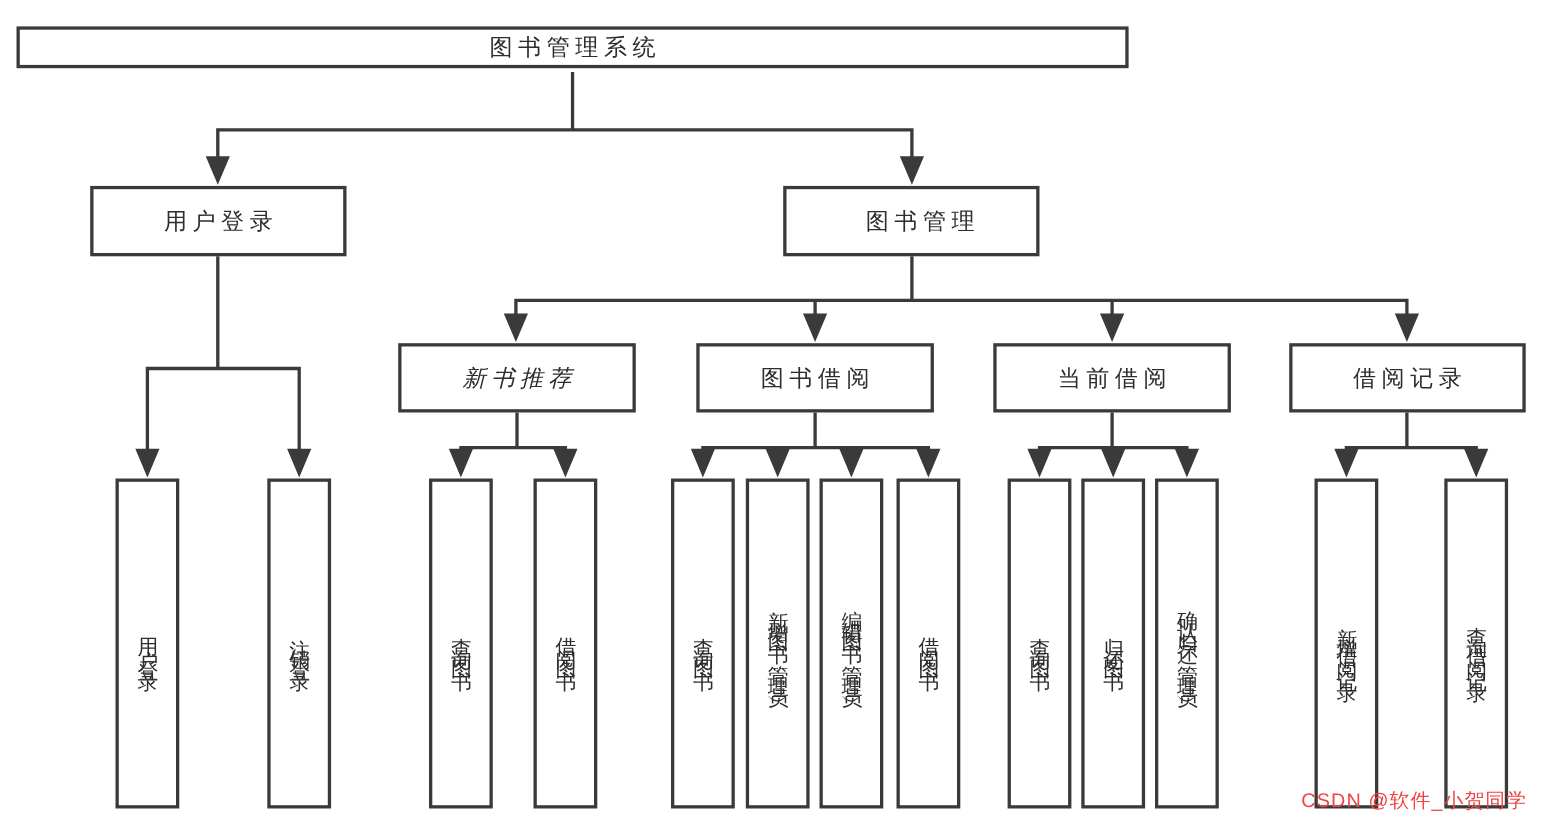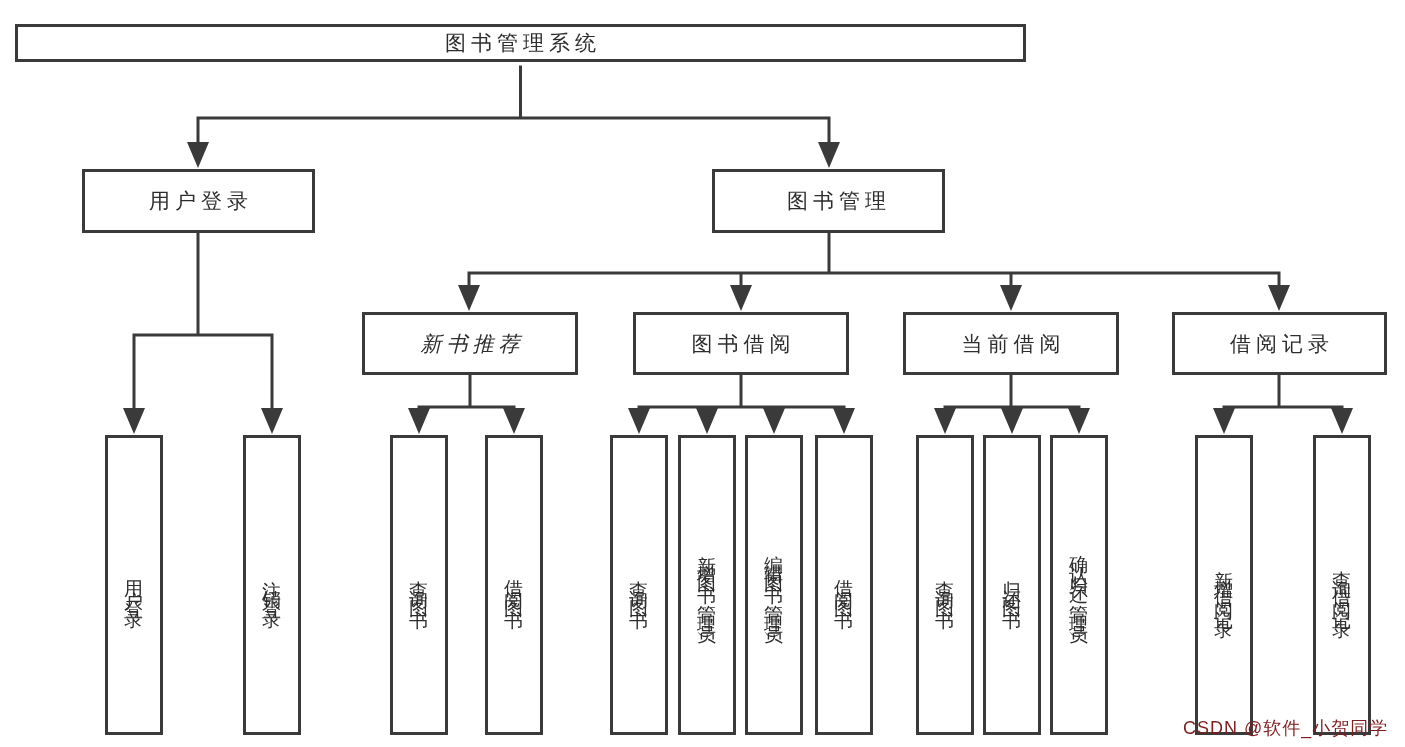--- a/index.html
+++ b/index.html
@@ -59,21 +59,21 @@
   .lf-3a { left: 610px; }  .lf-3b { left: 678px; }  .lf-3c { left: 745px; }  .lf-3d { left: 815px; }
   .lf-4a { left: 916px; }  .lf-4b { left: 983px; }  .lf-4c { left: 1050px; }
   .lf-5a { left: 1195px; } .lf-5b { left: 1313px; }
   .watermark {
     position: absolute;
     left: 1183px;
     top: 716px;
     width: 222px;
     font-size: 18px;
     letter-spacing: 1px;
-    color: #7f1d1d;
+    color: #ef4444;
     white-space: nowrap;
     z-index: 5;
   }
 </style>
 </head>
 <body>
 
 <div id="stage">
 
   <svg id="wires" viewBox="0 0 1405 747" xmlns="http://www.w3.org/2000/svg">

